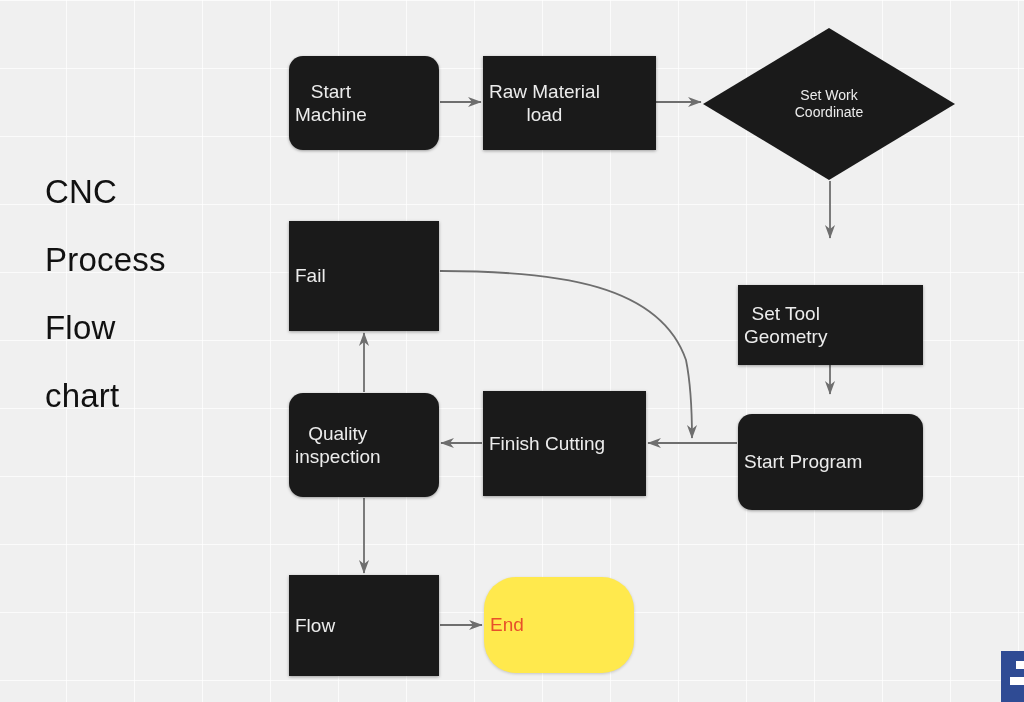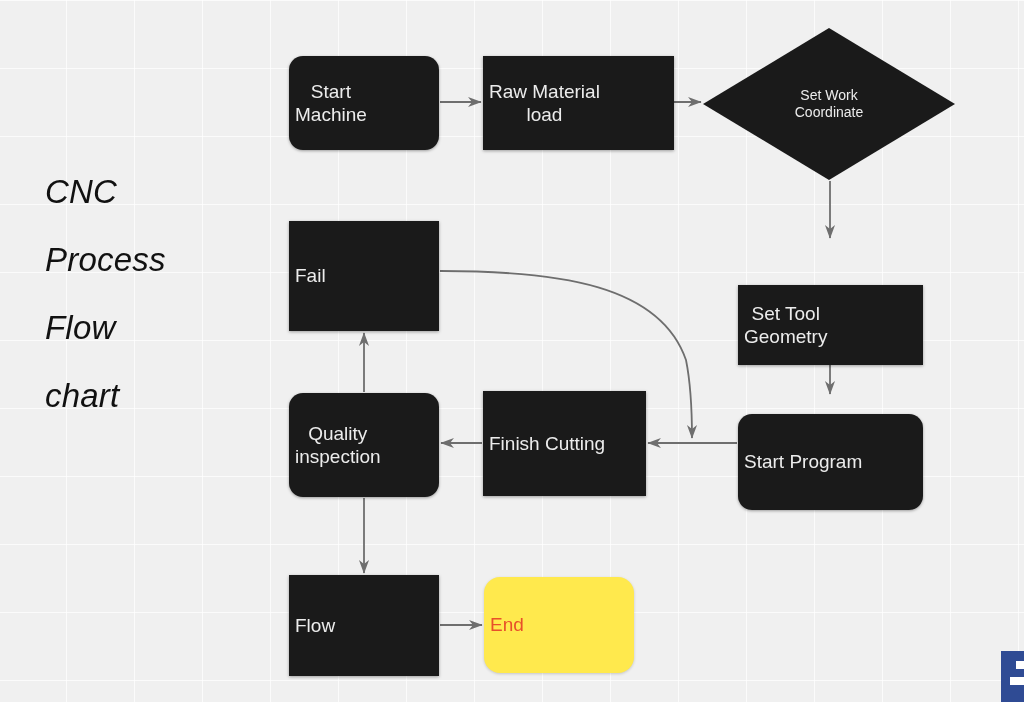--- a/index.html
+++ b/index.html
@@ -29,21 +29,21 @@
     line-height:1.22;
     box-sizing:border-box;
     box-shadow:0 1px 3px rgba(0,0,0,0.35);
     white-space:pre-line;
     padding:2px 6px;
   }
   .node.rounded{border-radius:14px;}
   .node.end{
     background:#ffe94d;
     color:#e8502a;
-    border-radius:16px;
+    border-radius:32px;
     box-shadow:0 1px 3px rgba(0,0,0,0.18);
   }
   .diamond-wrap{
     position:absolute;
     display:flex;align-items:center;justify-content:center;
   }
   .diamond-shape{
     position:absolute;inset:0;
     background:#1a1a1a;
     clip-path:polygon(50% 0%,100% 50%,50% 100%,0% 50%);
@@ -54,21 +54,20 @@
     font-size:14px;
     line-height:1.22;
     text-align:center;
     white-space:pre-line;
   }
   #edges{position:absolute;left:0;top:0;width:1024px;height:702px;pointer-events:none;}
   .title{
     position:absolute;
     left:45px;top:158px;
     font-size:33px;
-    font-style:italic;
     color:#111;
     line-height:68px;
     letter-spacing:0.2px;
   }
   .title div{white-space:nowrap;}
   .corner-badge{
     position:absolute;
     left:1001px;top:651px;
     width:30px;height:58px;
     background:#2f4b94;
@@ -116,21 +115,21 @@
       <line x1="440" y1="625" x2="482" y2="625"></line>
       <path d="M440,271 C 560,271 660,285 686,360 C 691,385 692,412 692,438"></path>
     </g>
   </svg>
 
   <div class="node rounded" style="left:289px;top:56px;width:150px;height:94px;">
     <span>Start
 Machine</span>
   </div>
 
-  <div class="node" style="left:483px;top:56px;width:191px;height:94px;">
+  <div class="node" style="left:483px;top:56px;width:173px;height:94px;">
     <span>Raw Material
 load</span>
   </div>
 
   <div class="diamond-wrap" style="left:703px;top:28px;width:252px;height:152px;">
     <div class="diamond-shape"></div>
     <div class="diamond-label">Set Work
 Coordinate</div>
   </div>
 

